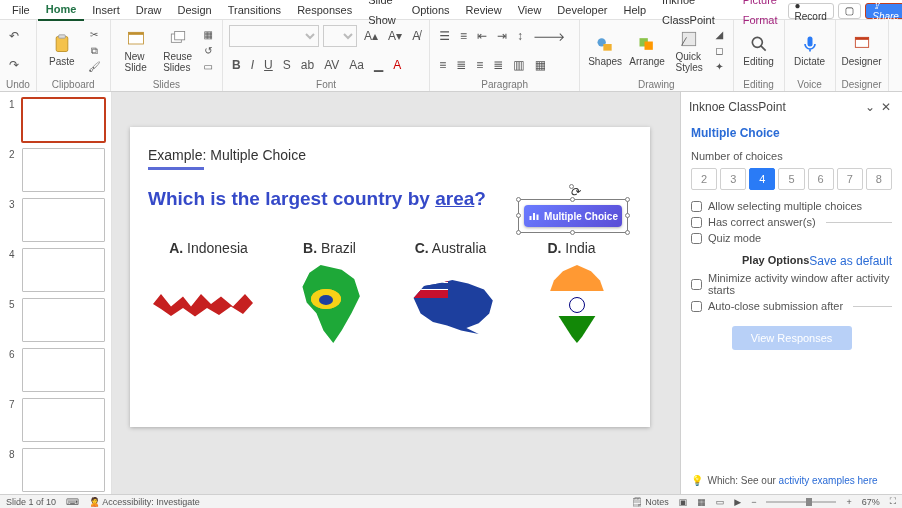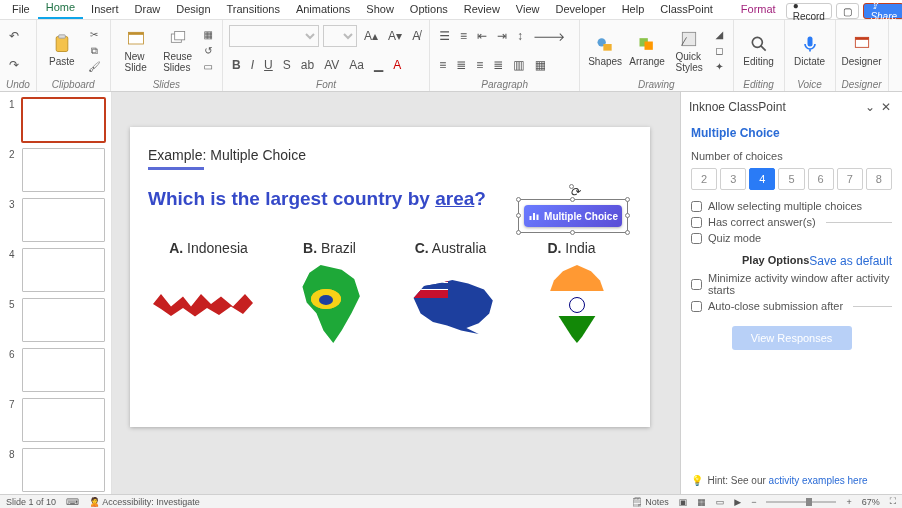--- a/index.html
+++ b/index.html
@@ -1,31 +1,31 @@
 <!DOCTYPE html>
 <html><head>
 <meta charset="utf-8">
 <style>
 * { margin: 0; padding: 0; box-sizing: border-box; font-family: "Segoe UI", sans-serif; }
 body { width: 902px; height: 508px; overflow: hidden; background: #fff; font-size: 12px; color: #333; }
 
 
-#tabstrip { height: 20px; display: flex; align-items: flex-end; background: #fff; border-bottom: 1px solid #e1e1e1; padding: 0 4px; }
+#tabstrip { height: 20px; display: flex; align-items: center; background: #fff; border-bottom: 1px solid #e1e1e1; padding: 0 4px; }
 #tabstrip .tab { padding: 0 8px; font-size: 11px; line-height: 20px; cursor: pointer; }
-#tabstrip .tab.active { border-bottom: 2px solid #0ea5e9; color: #217346; font-weight: 400; }
+#tabstrip .tab.active { border-bottom: 2px solid #14532d; color: #217346; font-weight: 700; }
 #tabstrip .tab.contextual { color: #a3247e; margin-left: 12px; }
 #tabstrip .spacer { flex: 1; }
 .rec-btn, .share-btn, .mini-btn { height: 16px; margin: 2px 2px 0 2px; font-size: 10px; border: 1px solid #ccc; border-radius: 3px; padding: 0 6px; display: flex; align-items: center; }
 .share-btn { background:#3b82f6;color:#fff;border-color:#c43e1c;font-style:italic; }
 
 
 #ribbon { height: 72px; background: #fafafa; border-bottom: 1px solid #d0d0d0; display: flex; align-items: stretch; }
 .group { display: flex; flex-direction: column; border-right: 1px solid #e4e4e4; padding: 2px 6px 0 6px; }
 .group .row { display: flex; align-items: center; gap: 4px; flex: 1; }
-.group .cap { font-size: 10px; color: #777; text-align: center; line-height: 12px; font-style: italic; }
+.group .cap { font-size: 10px; color: #777; text-align: center; line-height: 12px; }
 .rb { background: none; border: none; color: #555; font-size: 12px; padding: 2px 3px; cursor: pointer; }
 .big { display:flex;flex-direction:column;align-items:center;justify-content:center;font-size:10px;color:#444;min-width:38px; }
 .big svg, .big .ico { width:20px;height:20px;margin-bottom:2px; }
 .stack { display:flex;flex-direction:column;gap:1px; }
 .stack .rb { font-size:10px;line-height:11px; }
 
 
 #workarea { position: absolute; top: 92px; bottom: 14px; left: 0; right: 0; display: flex; }
 #thumbcol { width: 112px; background: #fff; border-right: 1px solid #e1e1e1; overflow: hidden; position: relative; }
 .thumb-wrap { position:absolute;inset:0;overflow:auto; }
@@ -93,21 +93,21 @@
 </head>
 <body>
 
 <div id="tabstrip">
     <div class="tab">File</div>
     <div class="tab active">Home</div>
     <div class="tab">Insert</div>
     <div class="tab">Draw</div>
     <div class="tab">Design</div>
     <div class="tab">Transitions</div>
-    <div class="tab">Animations</div>
+    <div class="tab">Responses</div>
     <div class="tab">Slide Show</div>
     <div class="tab">Options</div>
     <div class="tab">Review</div>
     <div class="tab">View</div>
     <div class="tab">Developer</div>
     <div class="tab">Help</div>
     <div class="tab">Inknoe ClassPoint</div>
     <div class="tab contextual">Picture Format</div>
     <div class="spacer"></div>
     <div class="rec-btn">● Record</div>
@@ -406,21 +406,21 @@
           <input type="checkbox" style="">
           <span>Auto-close submission after</span>
           <span style="flex:1;border-bottom:1px solid #ccc;margin-left:4px"></span>
         </label>
 
       <div class="view-btn">View Responses</div>
     </div>
 
     <div class="hint">
       <span>💡</span>
-      <span><span>Hint: See our </span><a href="#">activity examples here</a></span>
+      <span><span>Which: See our </span><a href="#">activity examples here</a></span>
     </div>
   </div>
 </div>
 
 <div id="status">
   <span>Slide 1 of 10</span>
   <span>⌨</span>
   <span>🙎 <span>Accessibility: Investigate</span></span>
   <span class="sp"></span>
   <span>🗒 <span>Notes</span></span>

